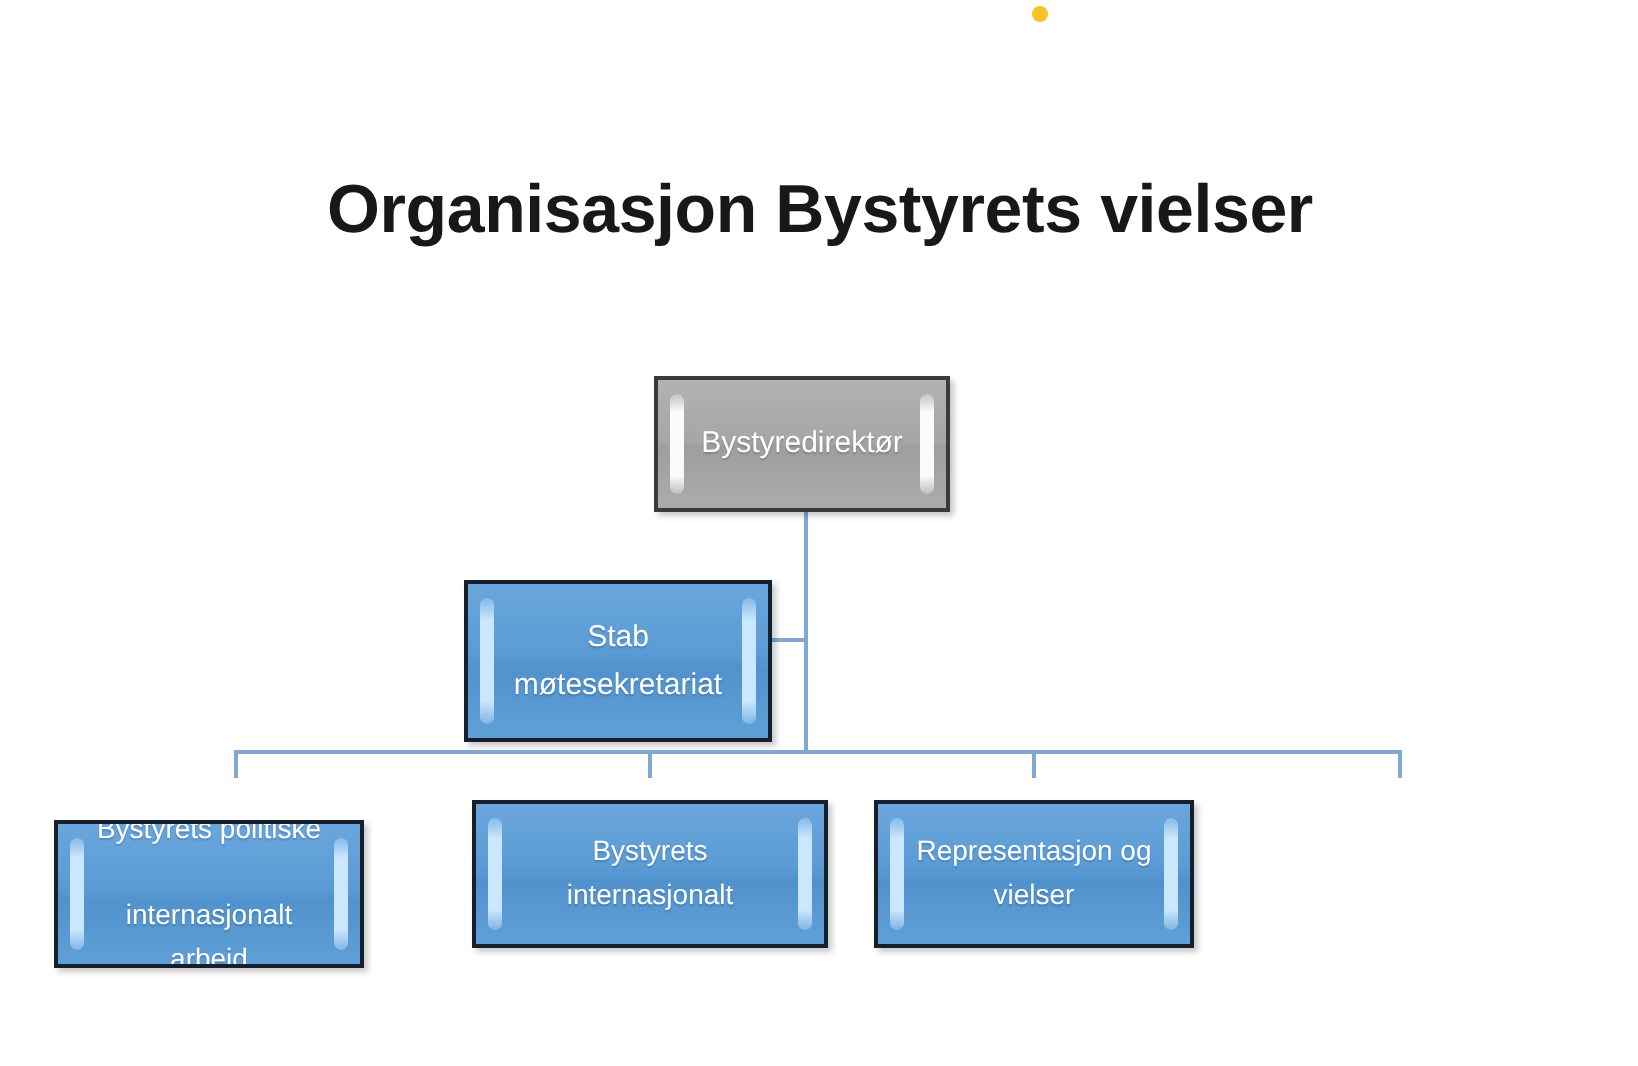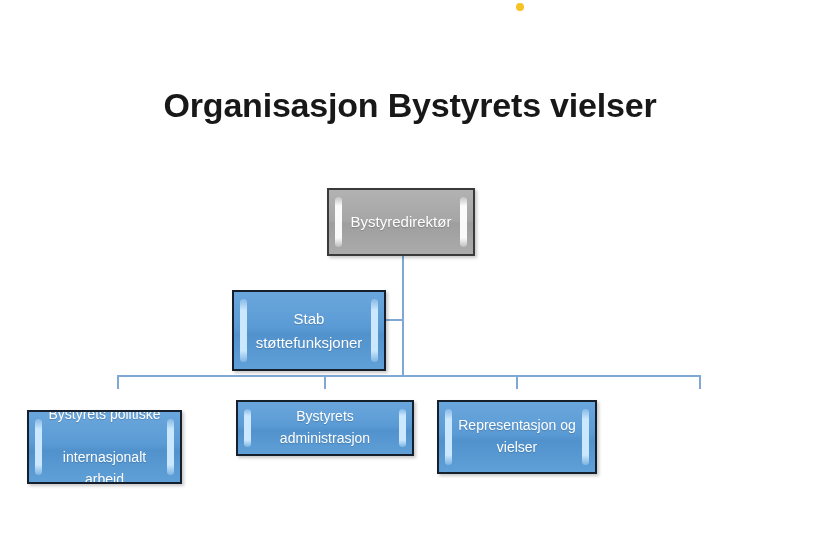--- a/index.html
+++ b/index.html
@@ -127,36 +127,36 @@
 
   <div class="node gray shadow" style="left:327px; top:176px; width:148px; height:68px; font-size:15px;">
     <div class="label">
       <span>Bystyredirektør</span>
     </div>
   </div>
 
   <div class="node blue shadow" style="left:232px; top:278px; width:154px; height:81px; font-size:15px;">
     <div class="label">
       <span>Stab</span><br>
-      <span>støttefunksjoner</span>
+      <span>møtesekretariat</span>
     </div>
   </div>
 
   <div class="node blue shadow" style="left:27px; top:398px; width:155px; height:74px; font-size:14px;">
     <div class="label">
       <span>Bystyrets politiske</span><br>
       <br>
       <span>internasjonalt arbeid</span>
     </div>
   </div>
 
-  <div class="node blue shadow" style="left:236px; top:388px; width:178px; height:56px; font-size:14px;">
+  <div class="node blue shadow" style="left:236px; top:388px; width:178px; height:74px; font-size:14px;">
     <div class="label">
       <span>Bystyrets</span><br>
-      <span>administrasjon</span>
+      <span>internasjonalt</span>
     </div>
   </div>
 
   <div class="node blue shadow" style="left:437px; top:388px; width:160px; height:74px; font-size:14px;">
     <div class="label">
       <span>Representasjon og</span><br>
       <span>vielser</span>
     </div>
   </div>
 

